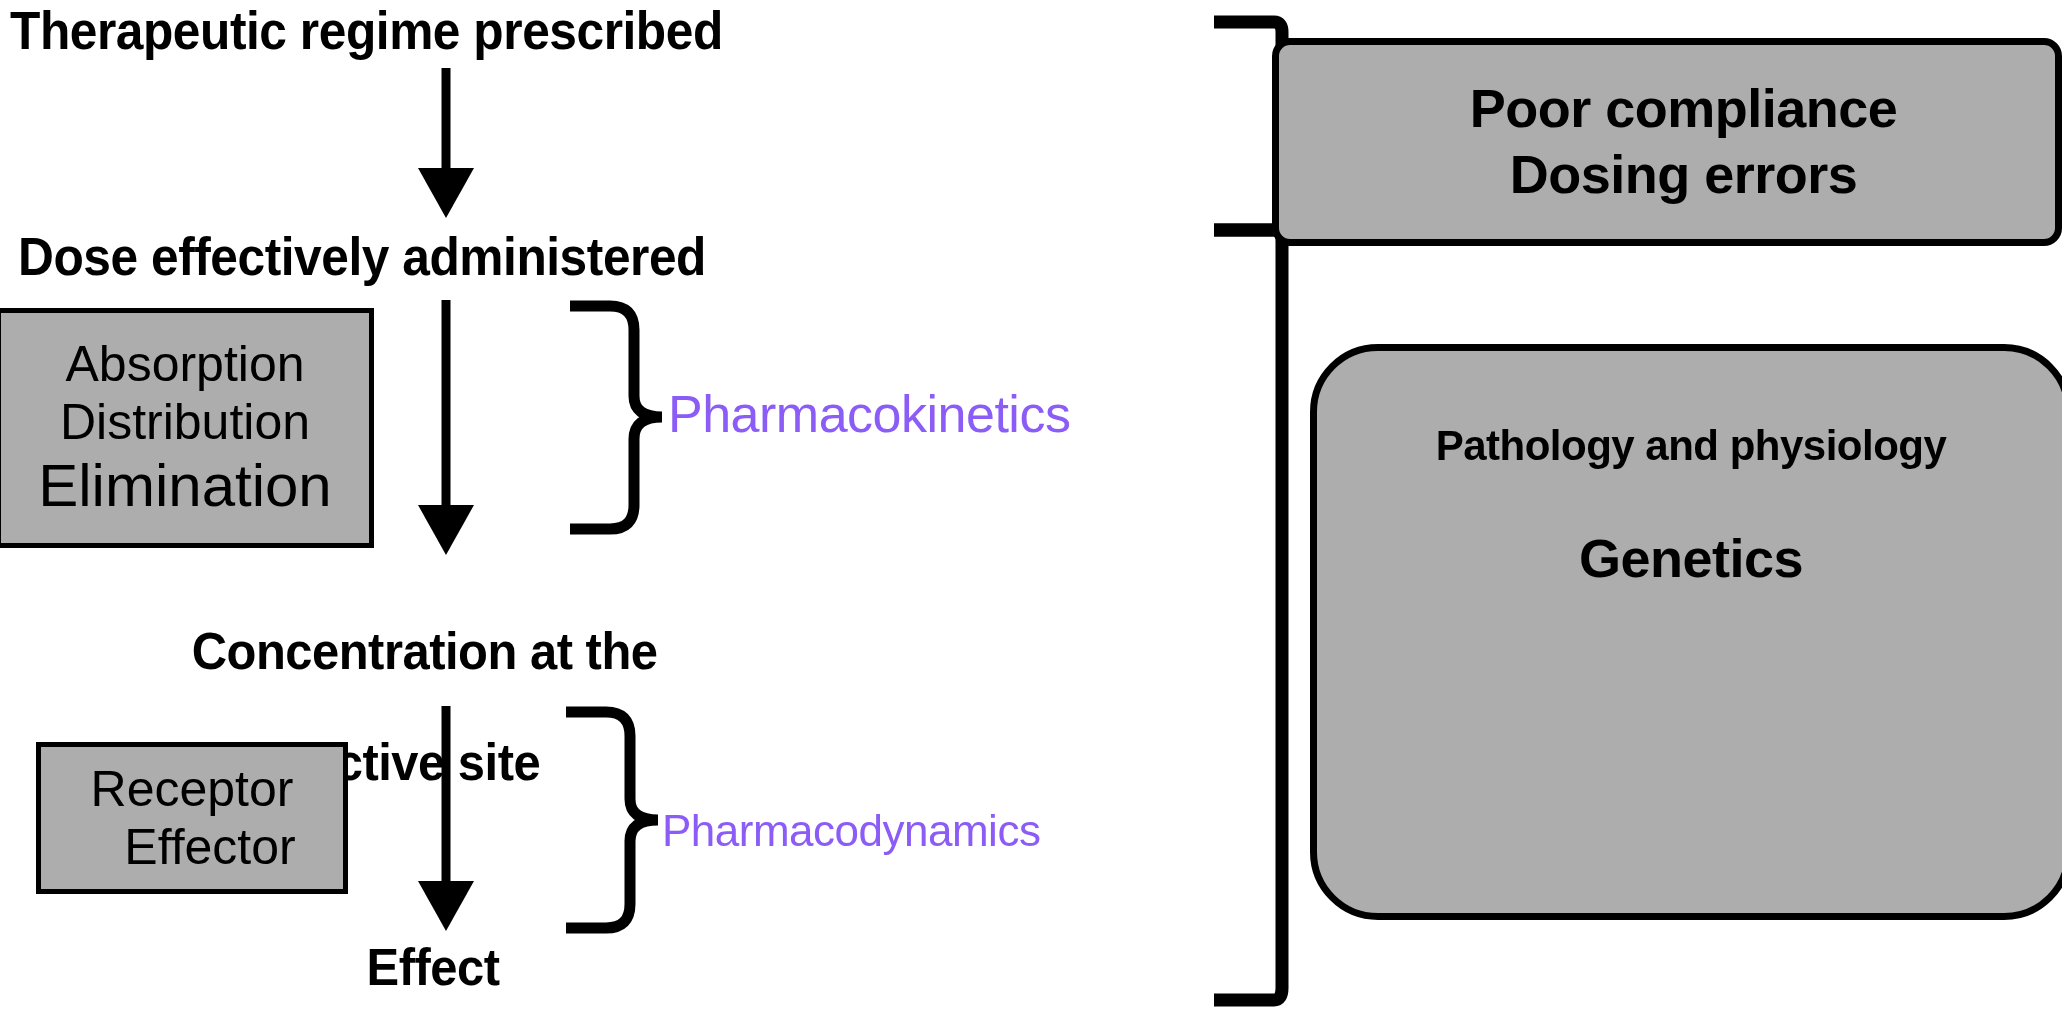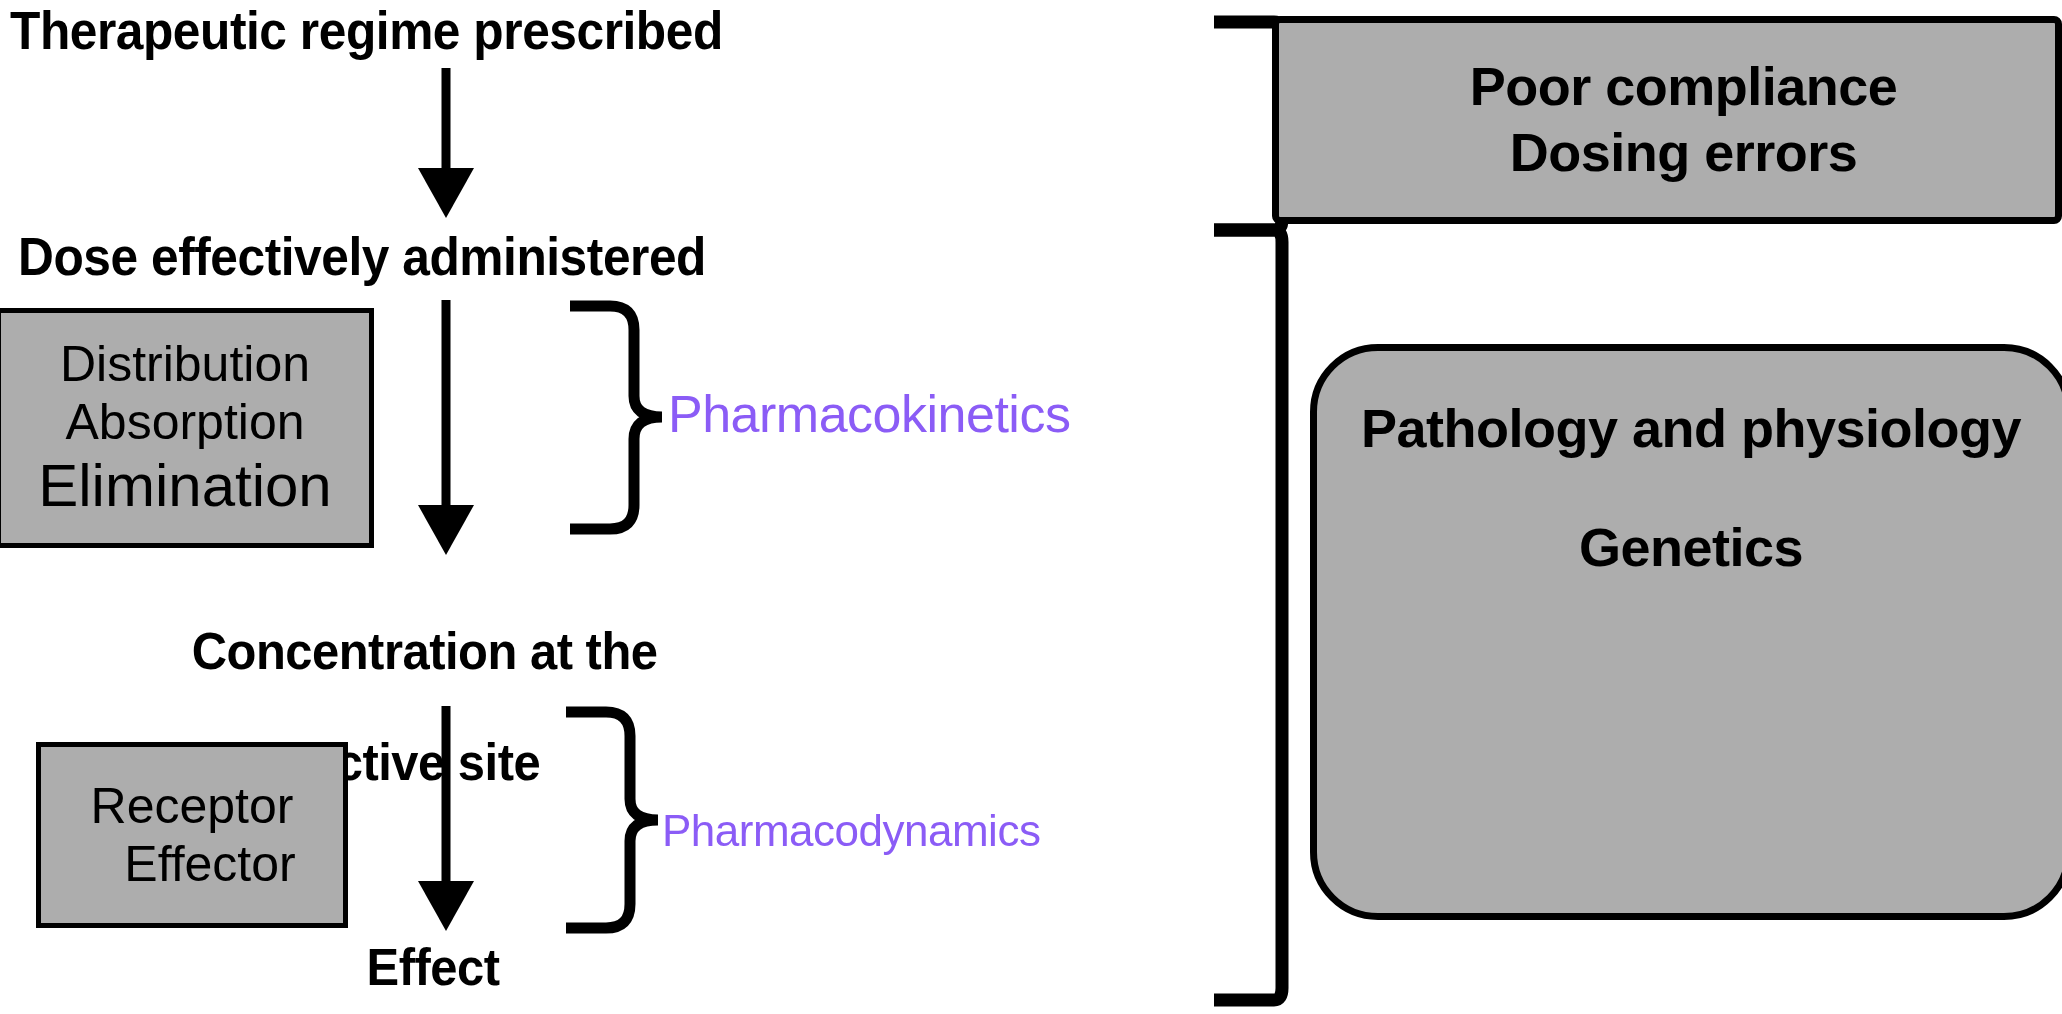--- a/index.html
+++ b/index.html
@@ -85,22 +85,22 @@
   <div class="abs" style="left:410px; top:68px;">
     <svg width="72" height="150" viewBox="0 0 72 150">
       <line x1="36" y1="0" x2="36" y2="103" stroke="#000" stroke-width="9"></line>
       <polygon points="8,100 64,100 36,150" fill="#000"></polygon>
     </svg>
   </div>
 
   <div class="abs step-label" style="left:18px; top:228px; font-size:54px; transform:scaleX(0.92);">Dose effectively administered</div>
 
   <div class="abs grey-rect" style="left:-4px; top:308px; width:378px; height:240px;">
+    <div class="line" style="font-size:50px;">Absorption</div>
     <div class="line" style="font-size:50px;">Distribution</div>
-    <div class="line" style="font-size:50px;">Absorption</div>
     <div class="line" style="font-size:60px;">Elimination</div>
   </div>
 
   <div class="abs" style="left:410px; top:300px;">
     <svg width="72" height="255" viewBox="0 0 72 255">
       <line x1="36" y1="0" x2="36" y2="208" stroke="#000" stroke-width="9"></line>
       <polygon points="8,205 64,205 36,255" fill="#000"></polygon>
     </svg>
   </div>
 
@@ -110,21 +110,21 @@
     </svg>
   </div>
 
   <div class="abs annot" style="left:668px; top:384px; font-size:52px;">Pharmacokinetics</div>
 
   <div class="abs step-label center" style="left:105px; top:568px; width:680px; font-size:52px; transform:scaleX(0.94);">
     <div>Concentration at the</div>
     <div>active site</div>
   </div>
 
-  <div class="abs grey-rect" style="left:36px; top:742px; width:312px; height:186px;">
+  <div class="abs grey-rect" style="left:36px; top:742px; width:312px; height:152px;">
     <div class="line" style="font-size:50px;">Receptor</div>
     <div class="line" style="font-size:50px;margin-left:36px;">Effector</div>
   </div>
 
   <div class="abs" style="left:410px; top:706px;">
     <svg width="72" height="225" viewBox="0 0 72 225">
       <line x1="36" y1="0" x2="36" y2="178" stroke="#000" stroke-width="9"></line>
       <polygon points="8,175 64,175 36,225" fill="#000"></polygon>
     </svg>
   </div>
@@ -144,24 +144,24 @@
       <path d="M 4 8 L 64 8 Q 72 8 72 18 L 72 206 Q 72 216 64 216 L 4 216" fill="none" stroke="#000" stroke-width="13" stroke-linecap="butt" stroke-linejoin="miter"></path>
     </svg>
   </div>
 
   <div class="abs" style="left:1210px; top:222px;">
     <svg width="90" height="790" viewBox="0 0 90 790">
       <path d="M 4 8 L 64 8 Q 72 8 72 20 L 72 766 Q 72 778 64 778 L 4 778" fill="none" stroke="#000" stroke-width="13" stroke-linecap="butt" stroke-linejoin="miter"></path>
     </svg>
   </div>
 
-  <div class="abs grey-round" style="left:1272px; top:16px; width:790px; height:208px; border-radius:8px;padding-left:33px;">
+  <div class="abs grey-round" style="left:1272px; top:38px; width:790px; height:208px; border-radius:18px;padding-left:33px;">
     <div class="line" style="font-size:54px; line-height:1.22;">Poor compliance</div>
     <div class="line" style="font-size:54px; line-height:1.22;">Dosing errors</div>
   </div>
 
   <div class="abs grey-round" style="left:1310px; top:344px; width:762px; height:576px; border-radius:68px;
               justify-content:flex-start; padding-top:28px;">
-    <div class="line" style="font-size:54px; margin-top:18px;">Pathology and physiology</div>
+    <div class="line" style="font-size:42px; margin-top:43px;">Pathology and physiology</div>
     <div class="line" style="font-size:54px; margin-top:57px;">Genetics</div>
   </div>
 
 </div>
 
 </body></html>

